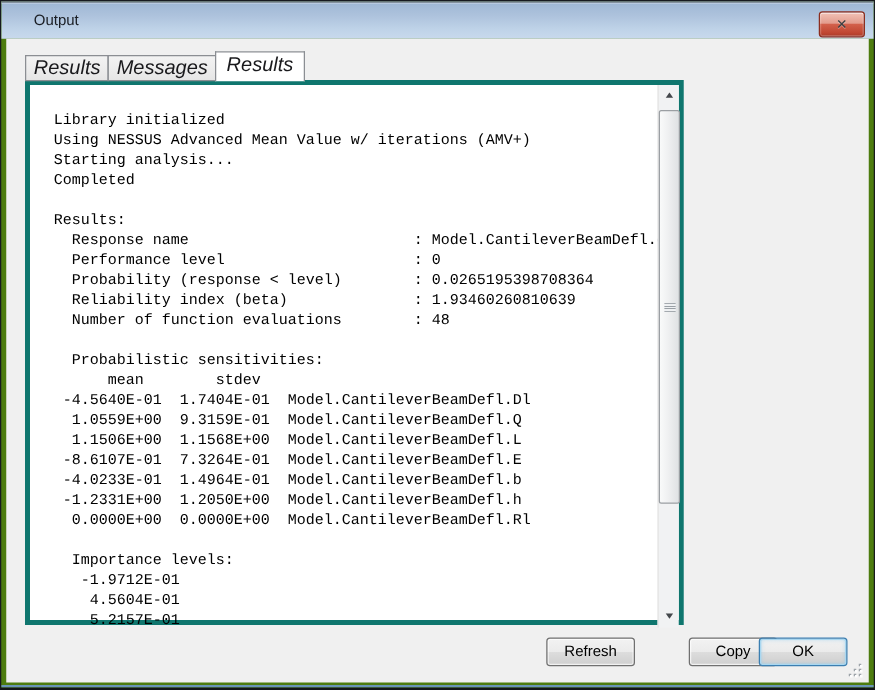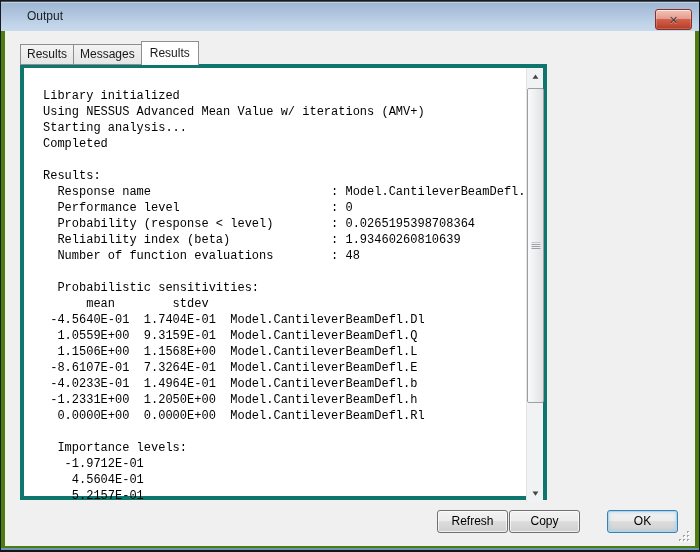--- a/index.html
+++ b/index.html
@@ -44,22 +44,22 @@
   }
 
   
   .tabs {
     position:absolute; left:15px; top:10px; height:24px;
     display:flex; align-items:flex-end; z-index:2;
   }
   .tab {
     height:21px; border:1px solid #8b8e93;
     background:linear-gradient(to bottom,#f3f3f3,#e6e6e6);
-    font-size:12px; color:#19191c; line-height:19px; padding:0 6px;
-    cursor:pointer; white-space:nowrap;
+    font-size:16px; color:#19191c; line-height:19px; padding:0 6px;
+    cursor:pointer; white-space:nowrap;font-style:italic;
   }
   .tab + .tab { margin-left:-1px; }
   .tab.active {
     position:relative; z-index:3; height:24px; background:#ffffff;
     border-bottom:none; line-height:22px; padding:0 8px;
   }
 
   
   .panel {
     position:absolute; left:15px; top:33px; width:527px; height:436px;
@@ -102,21 +102,21 @@
   
   .btn {
     position:absolute; top:479px; width:71px; height:23px;
     border:1px solid #707070; border-radius:3px;
     background:linear-gradient(to bottom,#f2f2f2 0%,#ebebeb 50%,#dddddd 50%,#cfcfcf 100%);
     box-shadow: inset 0 0 0 1px rgba(255,255,255,0.7);
     font-size:12px; color:#000; text-align:center; line-height:21px;
     cursor:pointer;
   }
   .btn-refresh { left:432px; }
-  .btn-copy { left:504px; }
+  .btn-copy { left:546px; }
   .btn-ok {
     left:602px; border-color:#3c7fb1;
     box-shadow: inset 0 0 0 1px #a9d7f0, inset 0 0 4px rgba(125,195,235,0.7);
   }
 
   
   .resize-grip {
     position:absolute; left:674px; top:500px; width:2px; height:2px;
     cursor:nwse-resize;
     box-shadow:

